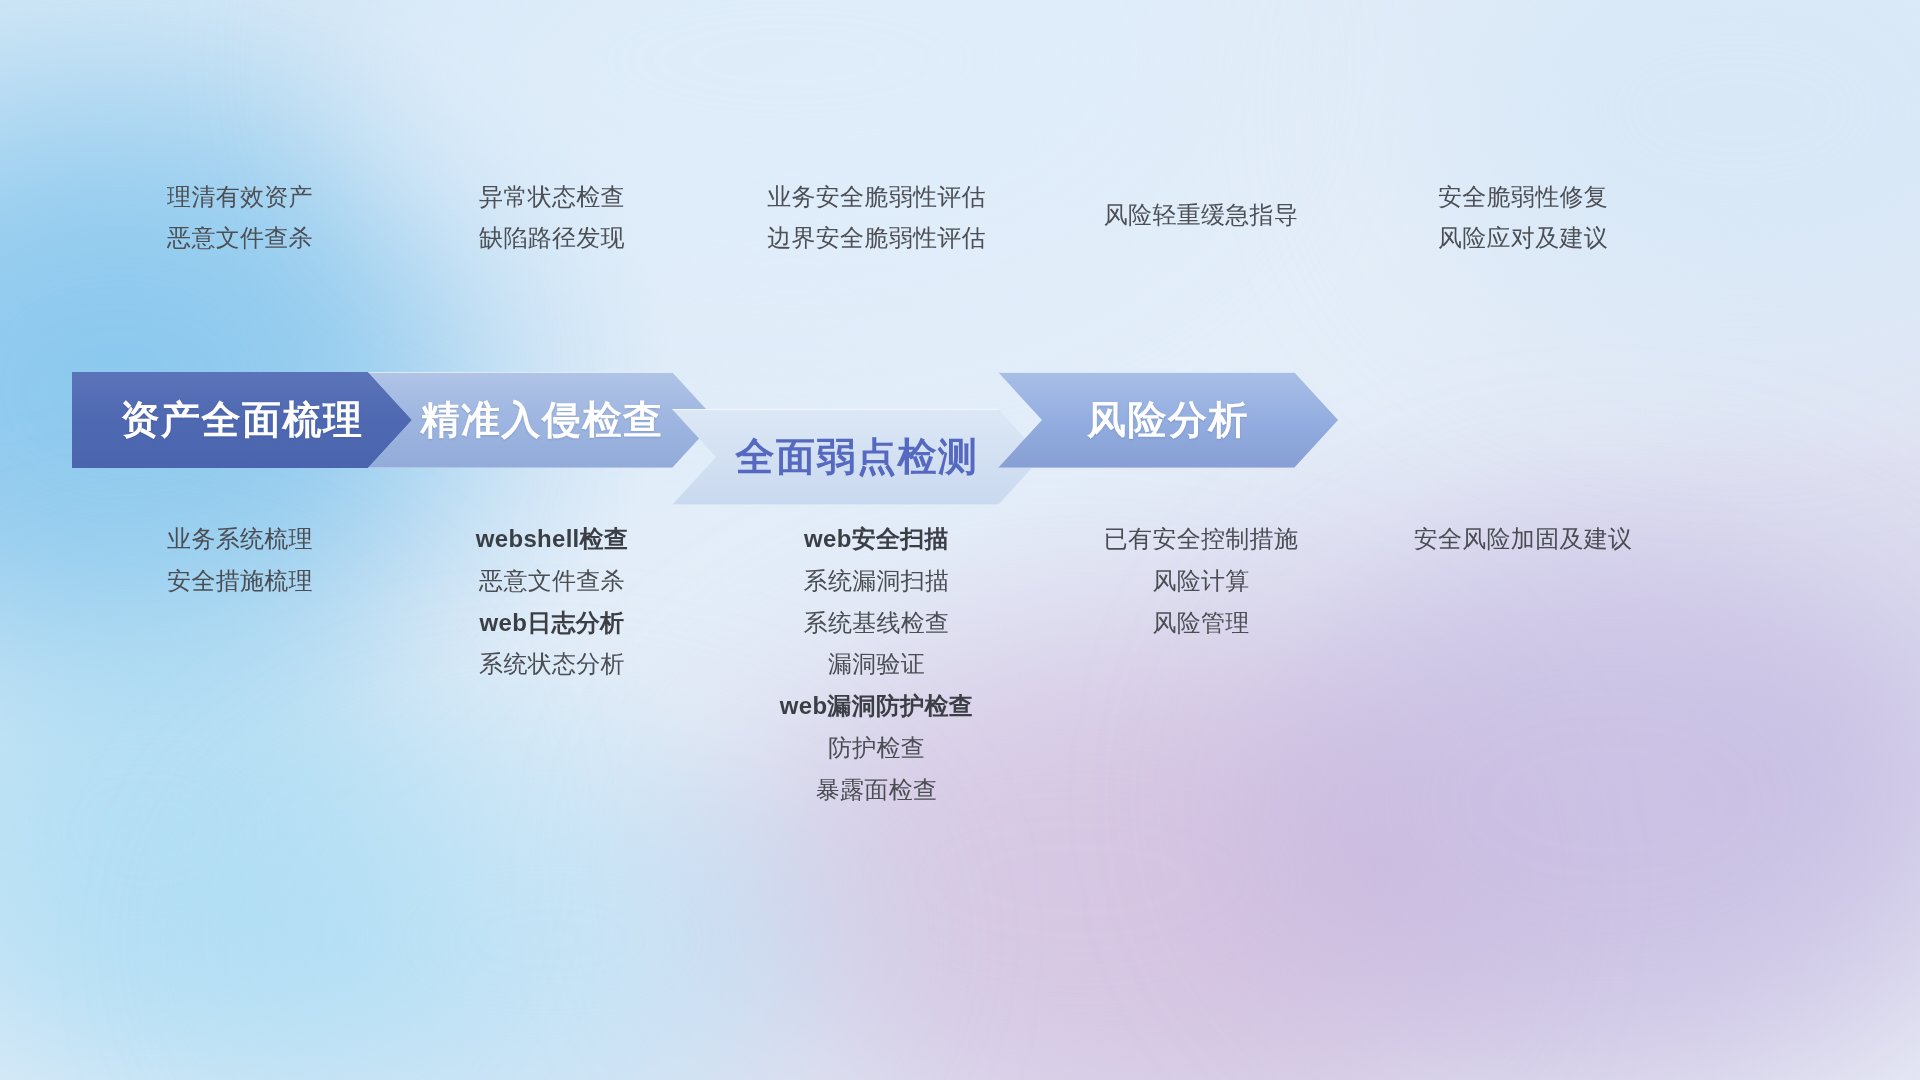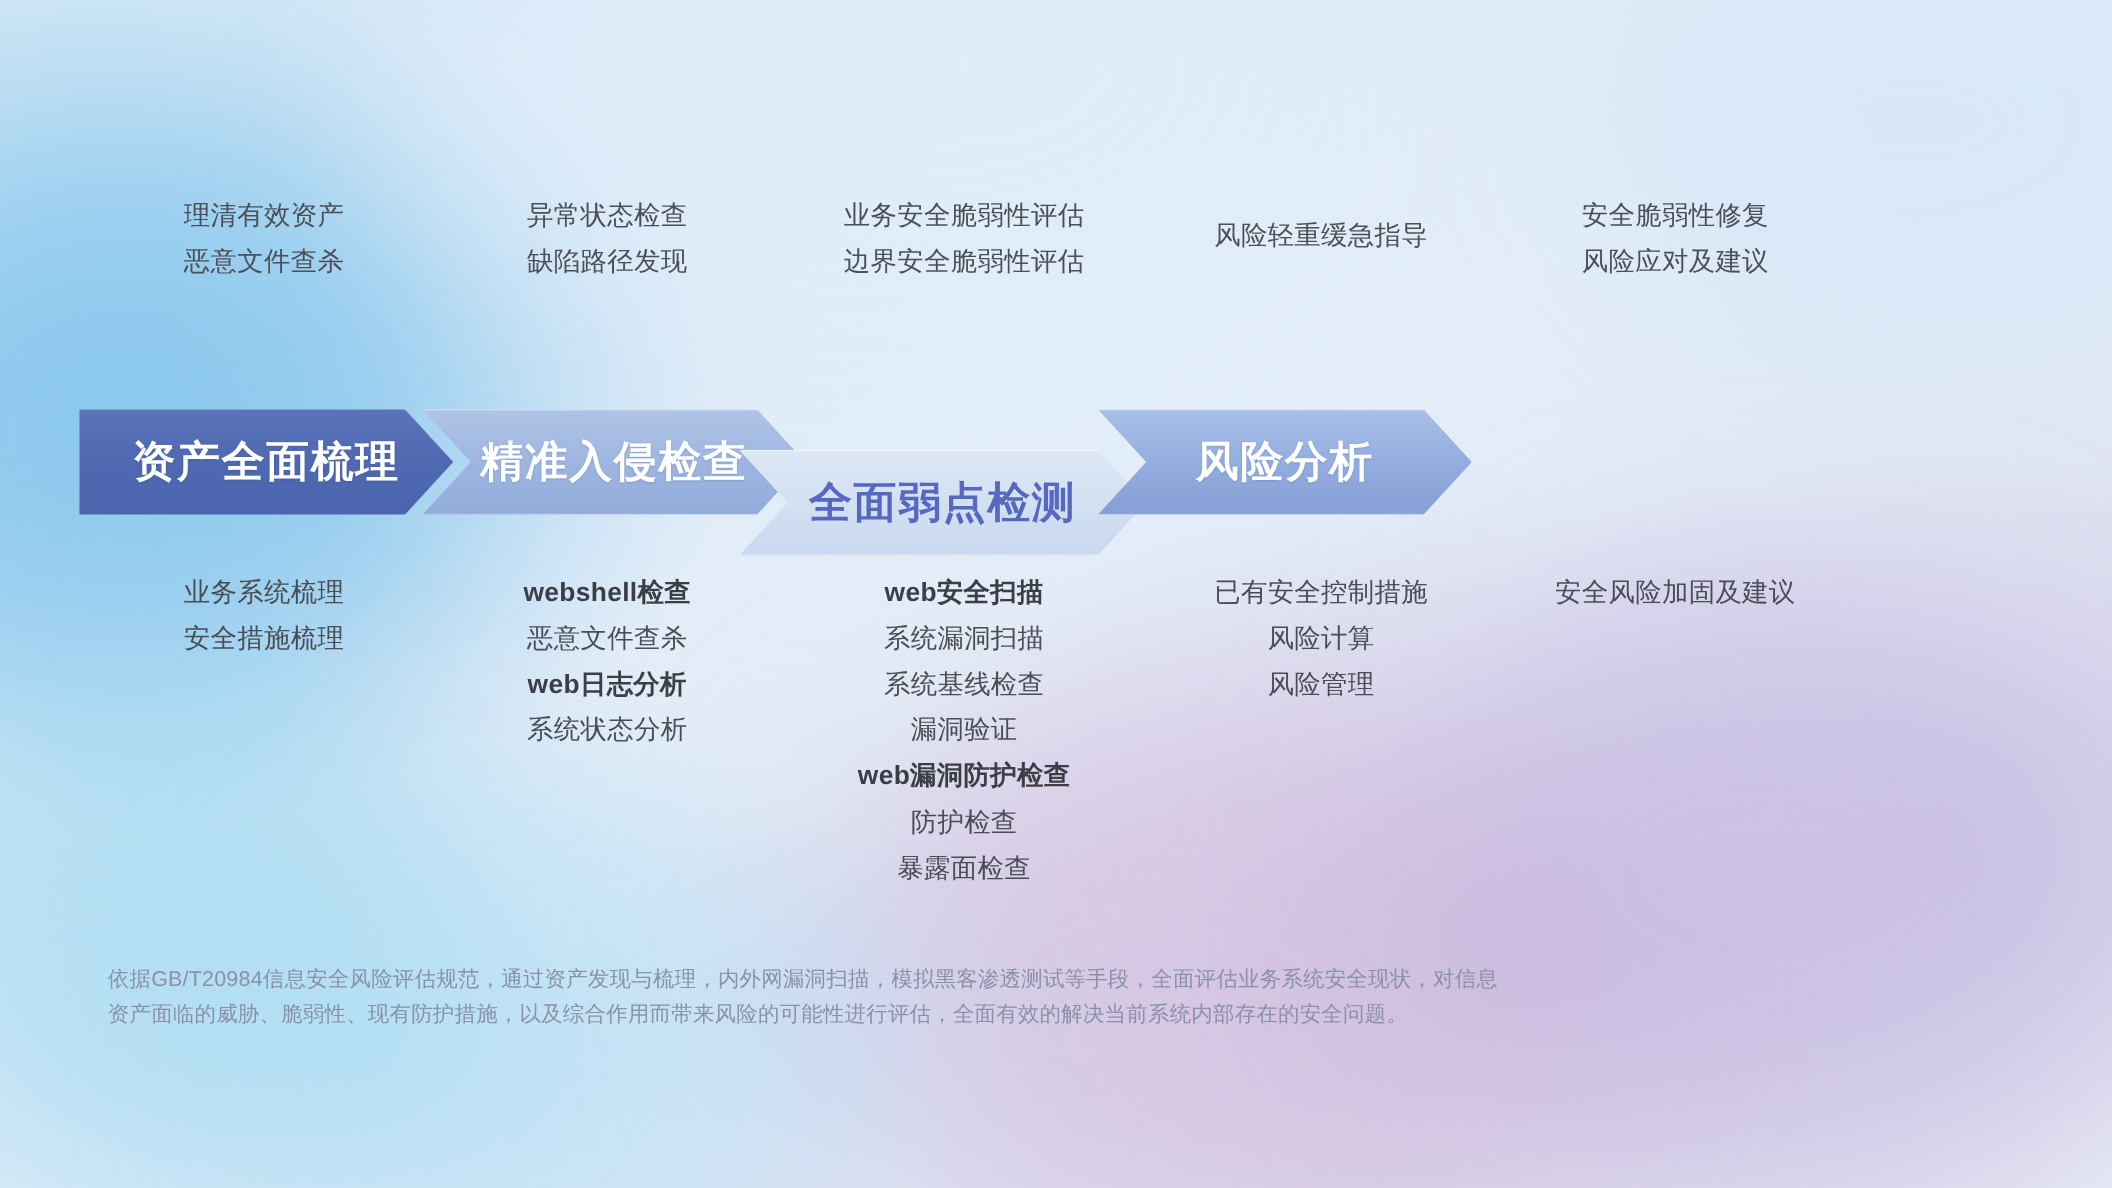--- a/index.html
+++ b/index.html
@@ -182,21 +182,21 @@
     </div>
 
   </div>
 
   <div id="chevron-band">
 
     <div class="chev c1 first light-text" style="left:0px; width:340px;">
       <span class="chev-label">资产全面梳理</span>
     </div>
 
-    <div class="chev c2 light-text" style="left:312px; width:348px;">
+    <div class="chev c2 light-text" style="left:296px; width:348px;">
       <span class="chev-label">精准入侵检查</span>
     </div>
 
     <div class="chev c3 blue-text" style="left:600px; width:370px;">
       <span class="chev-label">全面弱点检测</span>
     </div>
 
     <div class="chev c4 light-text" style="left:926px; width:340px;">
       <span class="chev-label">风险分析</span>
     </div>
@@ -233,18 +233,14 @@
       <div class="bot-line">风险计算</div>
       <div class="bot-line">风险管理</div>
     </div>
 
     <div class="cap-col col-5">
       <div class="bot-line">安全风险加固及建议</div>
     </div>
 
   </div>
 
-  <div id="footer-note">
-    <p>依据GB/T20984信息安全风险评估规范，通过资产发现与梳理，内外网漏洞扫描，模拟黑客渗透测试等手段，全面评估业务系统安全现状，对信息</p>
-    <p>资产面临的威胁、脆弱性、现有防护措施，以及综合作用而带来风险的可能性进行评估，全面有效的解决当前系统内部存在的安全问题。</p>
-  </div>
 
 </div>
 
 </body></html>

